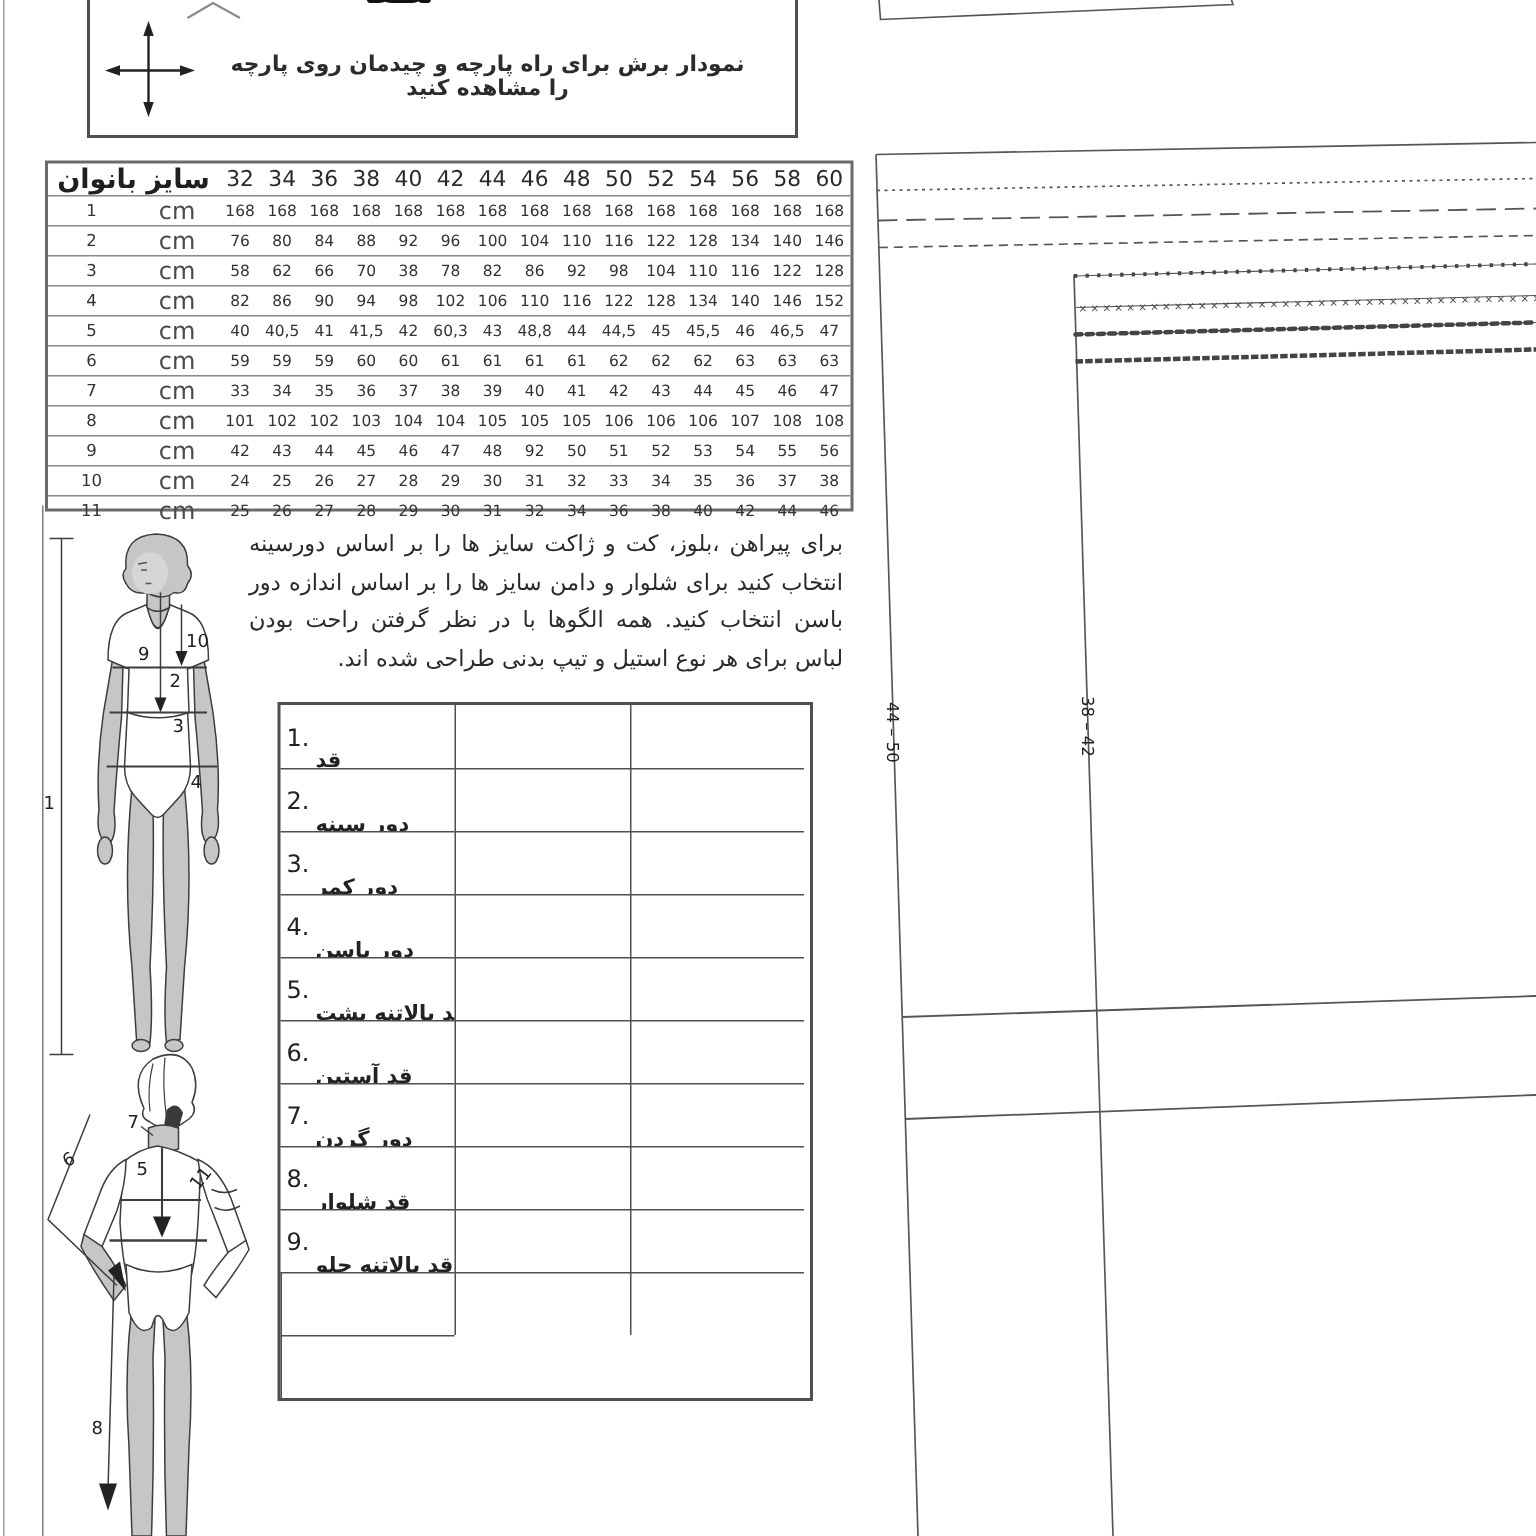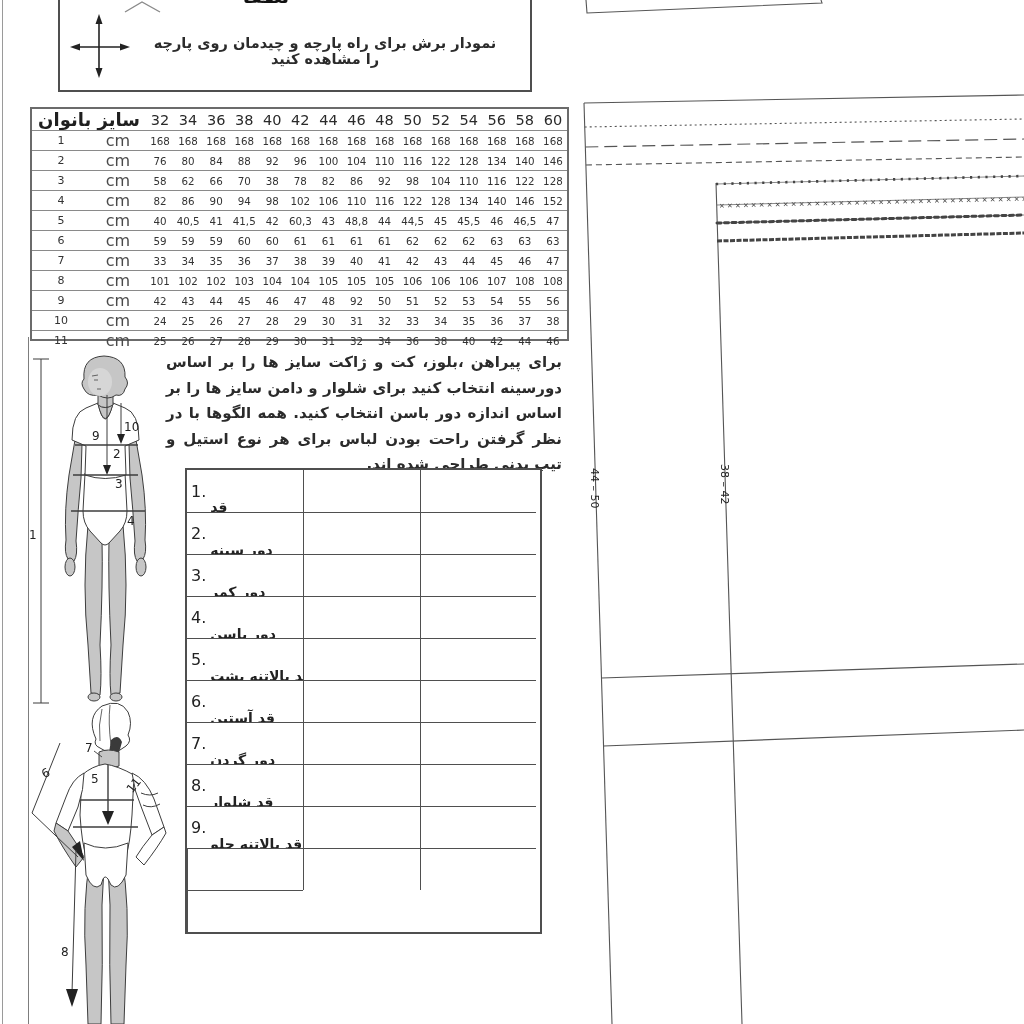--- a/index.html
+++ b/index.html
@@ -19,21 +19,21 @@
               display:flex;flex-direction:column;background:#fff;}
   .st-head{display:flex;height:30px;align-items:center;}
   .st-title{width:114px;text-align:center;font-weight:bold;font-size:18px;direction:rtl;color:#1f1f1f;}
   .st-size{flex:1;text-align:center;font-size:14.5px;color:#2a2a2a;}
   .st-row{display:flex;flex:1;align-items:center;border-top:1px solid #8a8a8a;}
   .st-num{width:58px;text-align:center;font-size:11px;color:#333;}
   .st-unit{width:56px;text-align:center;font-size:16px;color:#4a4a4a;}
   .st-val{flex:1;text-align:center;font-size:10.3px;color:#333;}
   
   #para{left:166px;top:350px;width:396px;direction:rtl;text-align:justify;
-        font-size:15px;font-weight:bold;line-height:25.5px;color:#2b2b2b;}
+        font-size:15px;font-weight:normal;line-height:25.5px;color:#2b2b2b;}
   
   #m-table{left:185px;top:468px;width:353px;border:2px solid #4f4f4f;
            display:grid;grid-template-columns:116px 117px 116px;grid-auto-rows:42px;background:#fff;}
   .m-cell{border-top:1.5px solid #4f4f4f;border-left:1.5px solid #4f4f4f;}
   .m-cell.first-row{border-top:none;}
   .m-cell.first-col{border-left:none;}
   .m-label{display:flex;align-items:center;gap:4px;padding-left:4px;overflow:hidden;}
   .m-label .n{font-size:16px;color:#222;white-space:nowrap;}
   .m-label .t{direction:rtl;font-size:14px;font-weight:bold;color:#222;white-space:nowrap;margin-top:32px;}
   svg text{font-family:"DejaVu Sans",sans-serif;}

